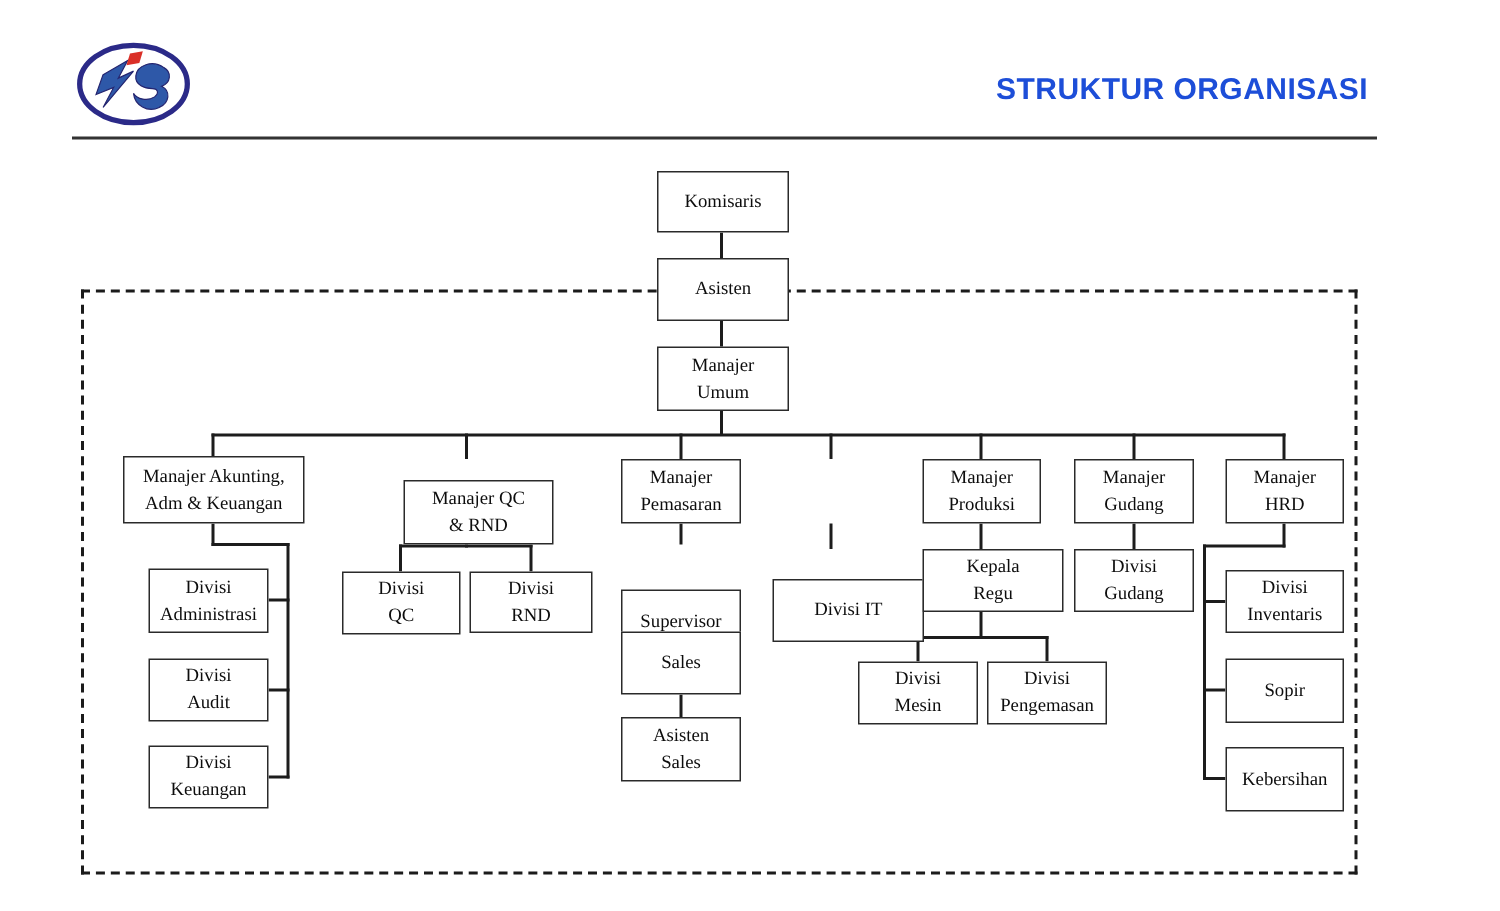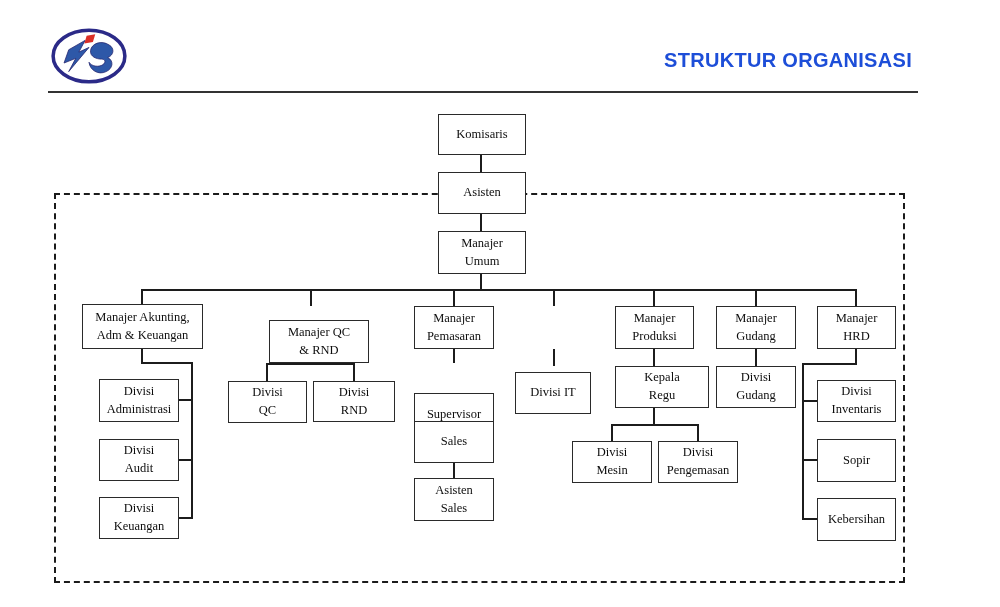--- a/index.html
+++ b/index.html
@@ -32,21 +32,21 @@
   .n-m-gudang{left:716px;top:306px;width:80px;height:43px;}
   .n-m-hrd{left:817px;top:306px;width:79px;height:43px;}
   .n-d-adm{left:99px;top:379px;width:80px;height:43px;}
   .n-d-audit{left:99px;top:439px;width:80px;height:42px;}
   .n-d-keuangan{left:99px;top:497px;width:80px;height:42px;}
   .n-d-qc{left:228px;top:381px;width:79px;height:42px;}
   .n-d-rnd{left:313px;top:381px;width:82px;height:41px;}
   .n-supervisor{left:414px;top:363px;width:80px;height:43px;margin-top:30px;}
   .n-sales{left:414px;top:421px;width:80px;height:42px;}
   .n-asisten{left:414px;top:478px;width:80px;height:43px;}
-  .n-d-it{left:515px;top:372px;width:76px;height:42px;}
+  .n-d-it{left:515px;top:386px;width:101px;height:42px;}
   .n-kepala-regu{left:615px;top:366px;width:94px;height:42px;}
   .n-d-mesin{left:572px;top:441px;width:80px;height:42px;}
   .n-d-pengemasan{left:658px;top:441px;width:80px;height:42px;}
   .n-d-gudang{left:716px;top:366px;width:80px;height:42px;}
   .n-d-inventaris{left:817px;top:380px;width:79px;height:42px;}
   .n-sopir{left:817px;top:439px;width:79px;height:43px;}
   .n-kebersihan{left:817px;top:498px;width:79px;height:43px;}
 </style>
 </head>
 <body>

